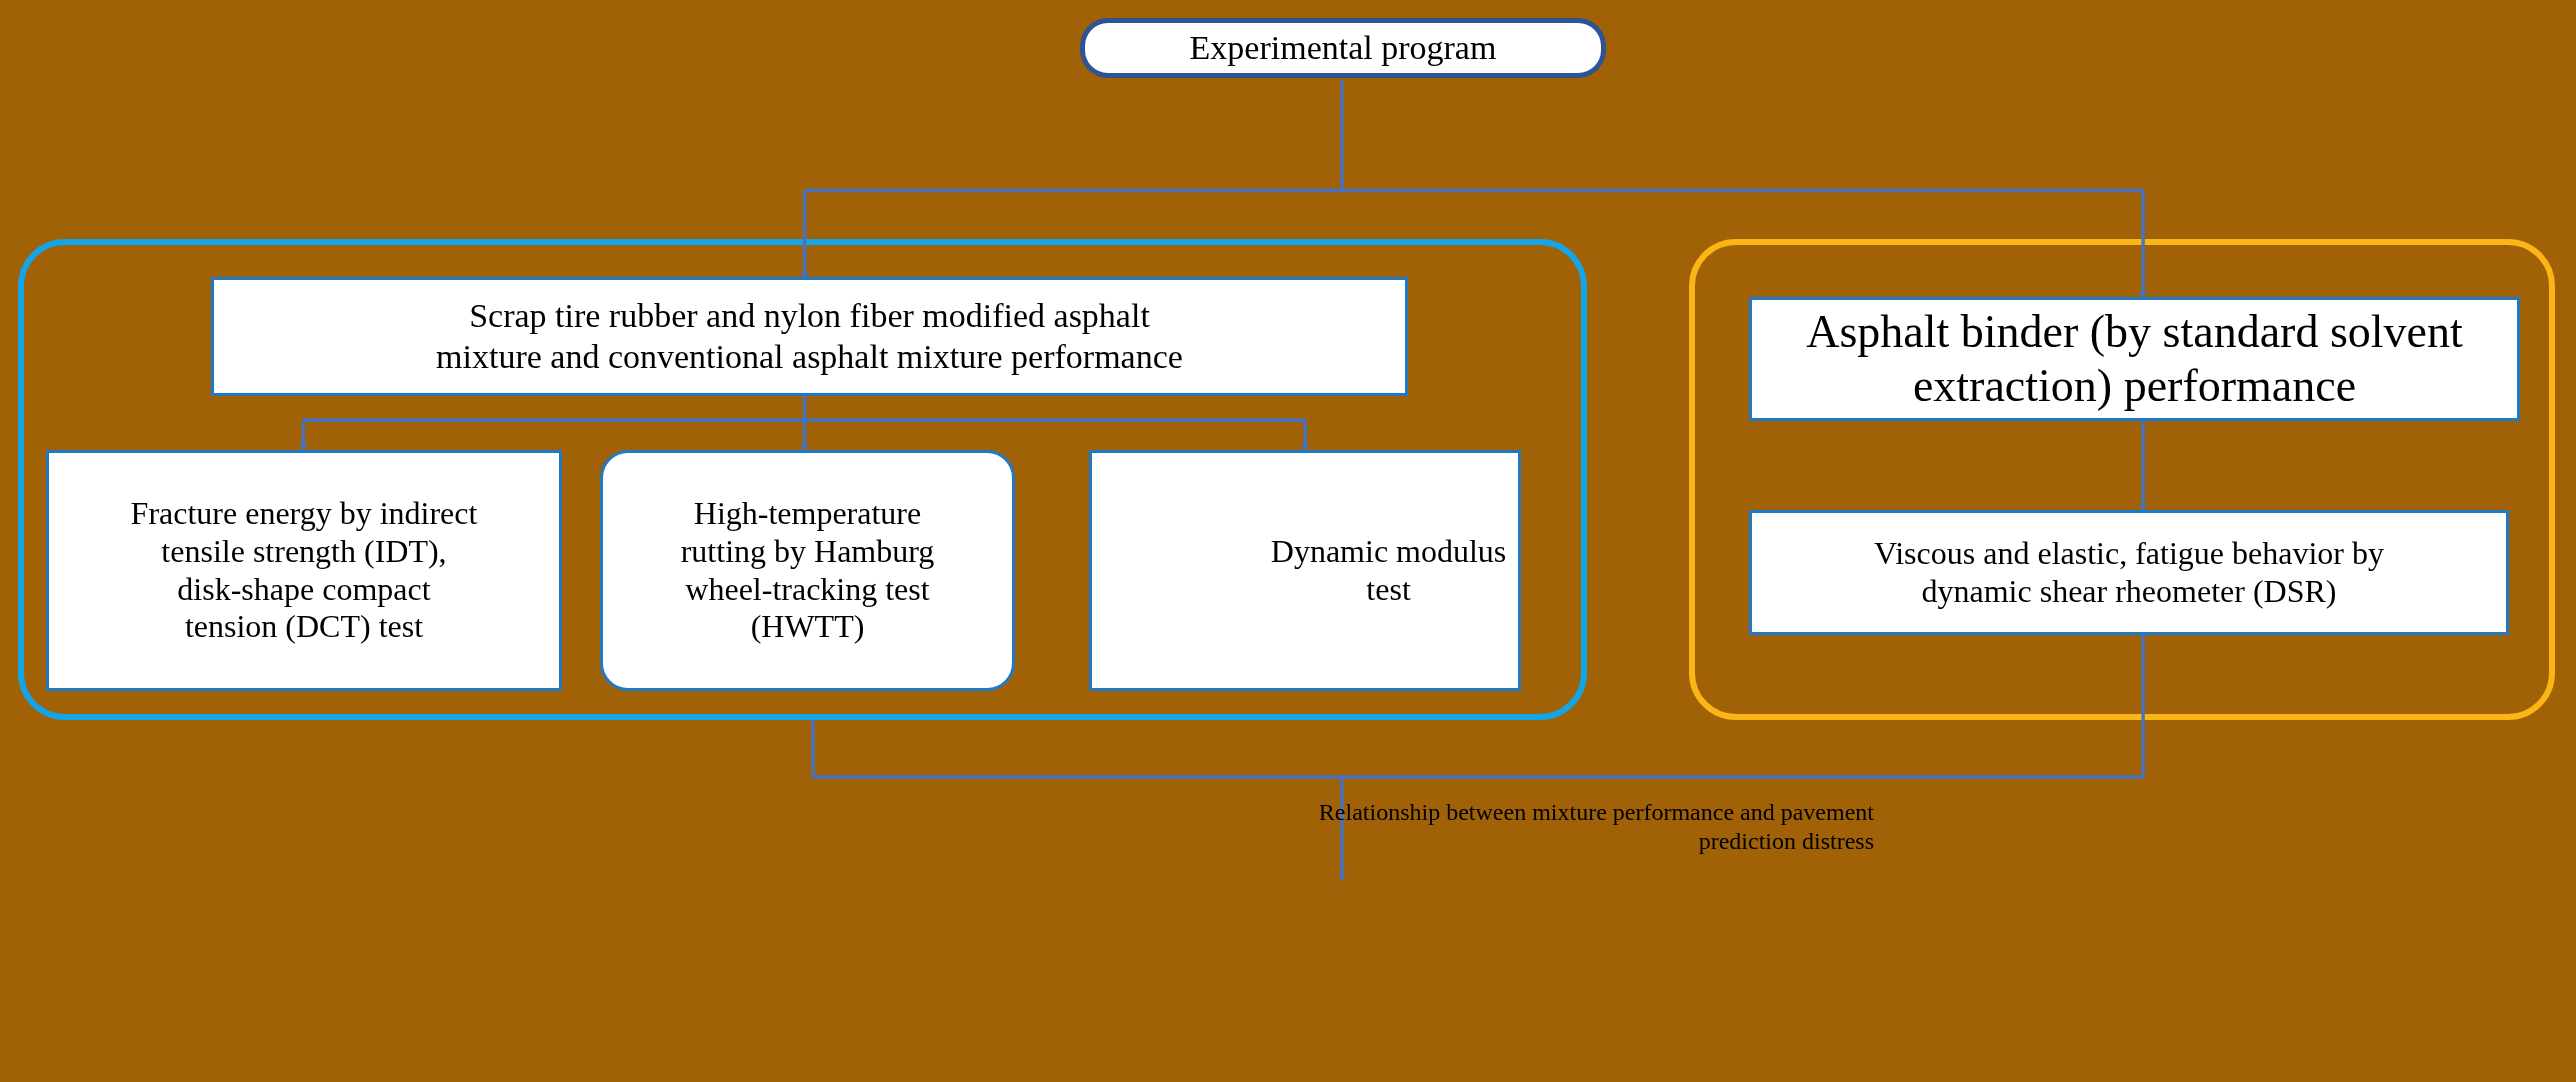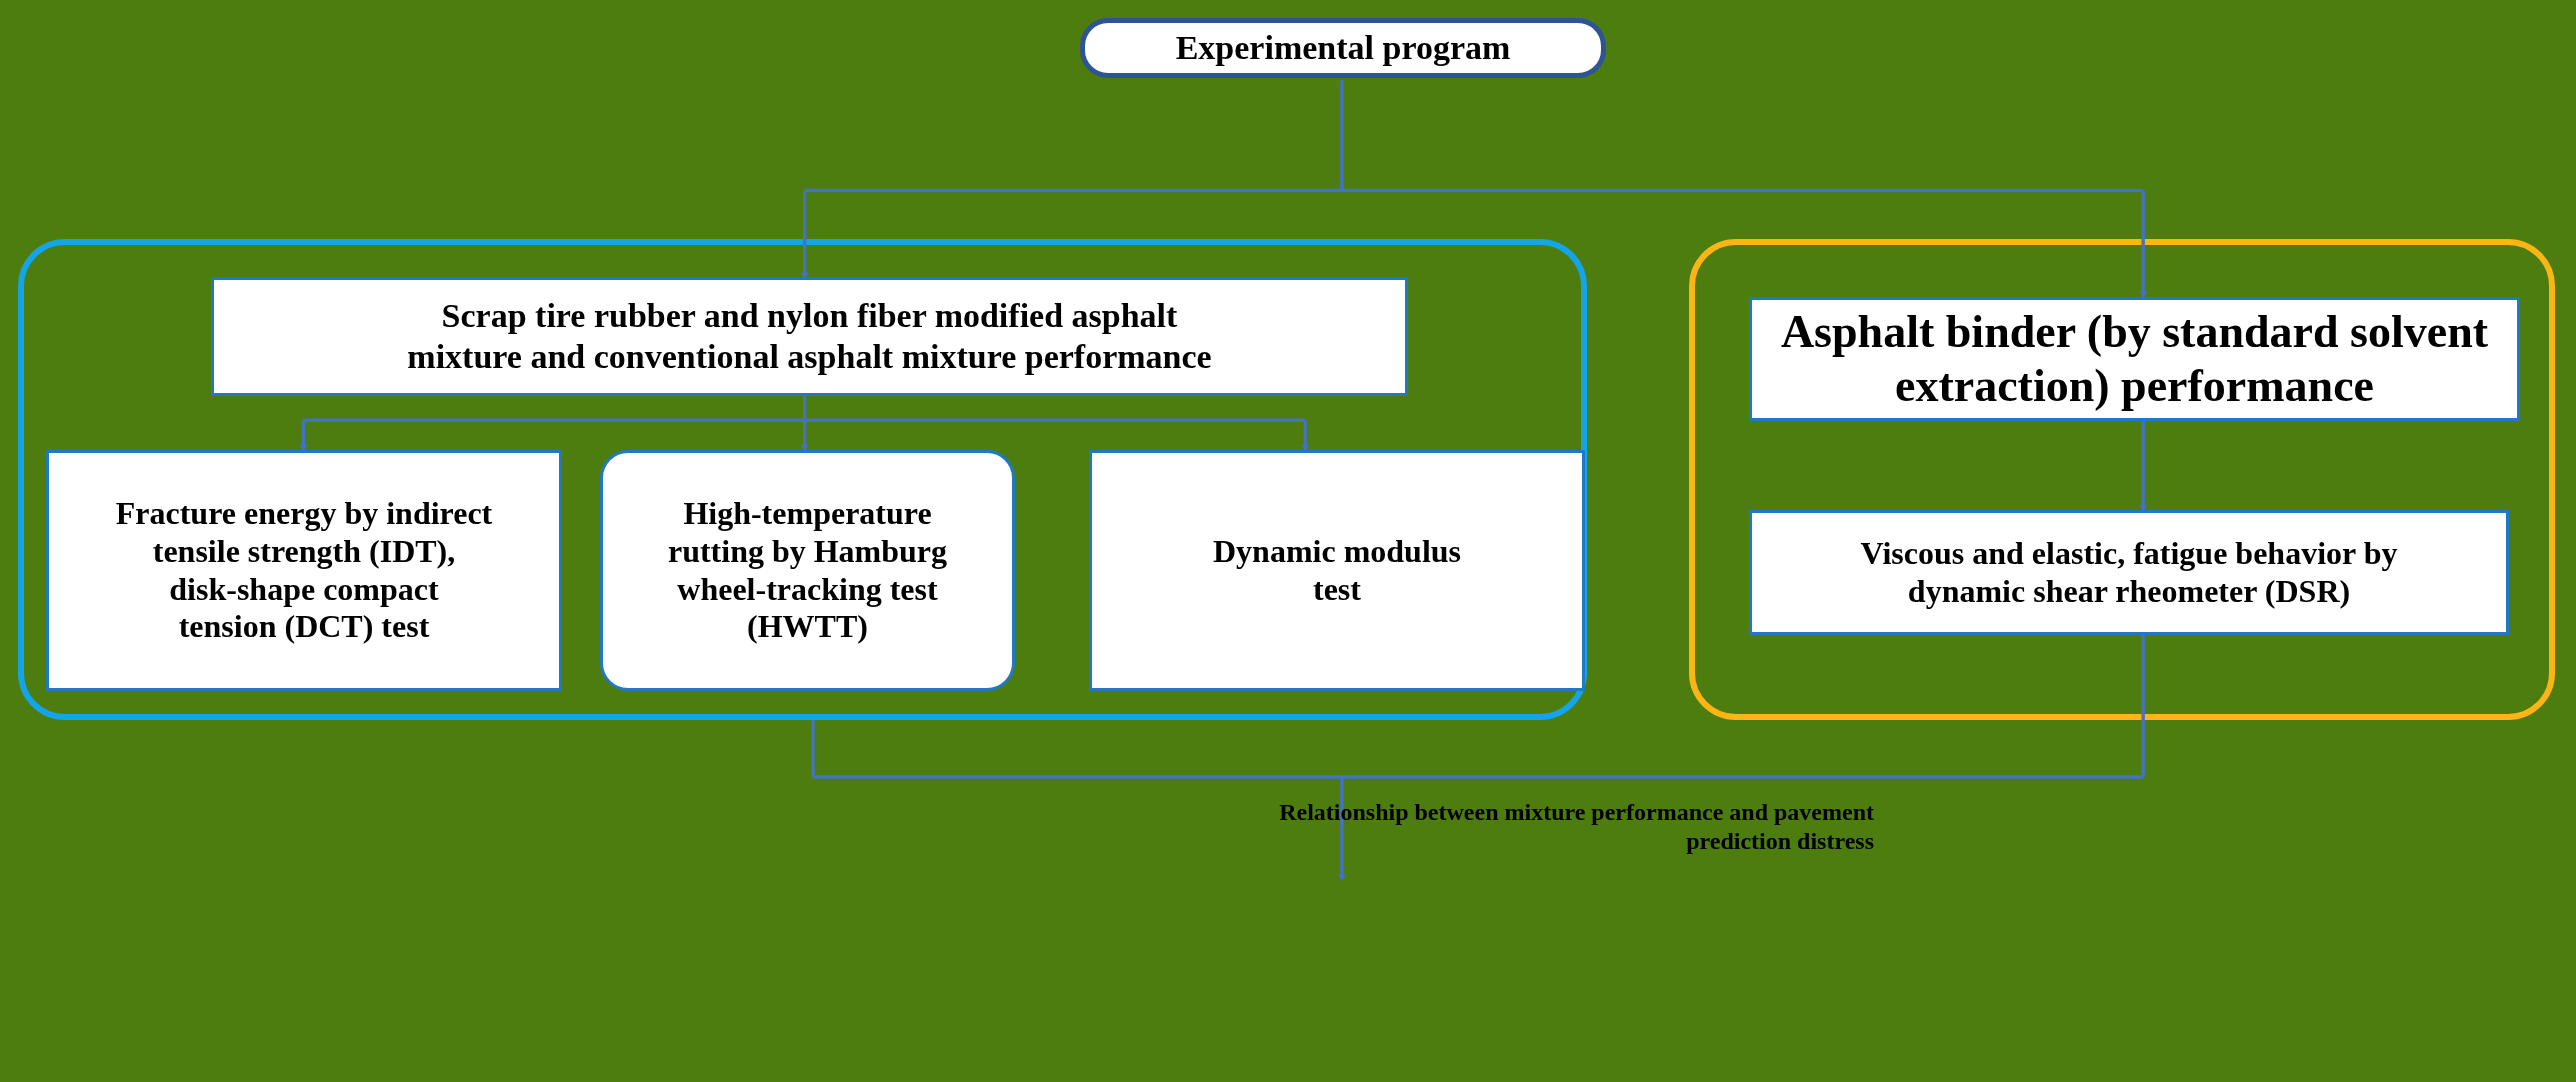--- a/index.html
+++ b/index.html
@@ -1,17 +1,17 @@
 <!DOCTYPE html>
 <html style="font-size:13.4px"><head>
 <meta charset="utf-8">
 <style>
   html,body{margin:0;padding:0;background:#ffffff;}
   body{width:2576px;height:1082px;font-family:"Liberation Serif","DejaVu Serif",serif;overflow:hidden;}
-  #stage{position:relative;width:2576px;height:1082px;background:#4d7c0f;font-weight:bold;}
+  #stage{position:relative;width:2576px;height:1082px;background:#a16207;}
 
   svg.wires{position:absolute;left:0;top:0;width:2576px;height:1082px;pointer-events:none;}
 
   .node{position:absolute;box-sizing:border-box;display:flex;align-items:center;justify-content:center;
         text-align:center;background:#ffffff;color:#000000;line-height:1.18;}
 
   
   .capsule{border:5px solid #2F5496;border-radius:28px;}
 
   
@@ -19,21 +19,21 @@
 
   
   .group{position:absolute;box-sizing:border-box;border-radius:47px;background:transparent;}
   .group-cyan{border:6.7px solid #13A5E8;}
   .group-amber{border:6.7px solid #FBB615;}
 
   #n-top{left:1080px;top:18.4px;width:526px;height:60px;font-size:34px;}
   #n-mix{left:211px;top:277px;width:1197px;height:119px;font-size:34px;padding:0 22px;}
   #n-idt{left:46px;top:450px;width:516px;height:241px;font-size:32px;padding:0 11.7px;}
   #n-hwtt{left:600px;top:450px;width:415px;height:241px;font-size:32px;padding:0 11.7px;border-radius:28px;}
-  #n-dyn{left:1089px;top:450px;width:496px;height:241px;font-size:32px;padding:0 11.7px;}
+  #n-dyn{left:1089px;top:450px;width:432px;height:241px;font-size:32px;padding:0 11.7px;justify-content:flex-end;}
   #n-binder{left:1749px;top:297px;width:771px;height:124px;font-size:46px;padding:0 18.4px;}
   #n-dsr{left:1749px;top:510px;width:760px;height:125px;font-size:32px;padding:0 18.4px;}
   #n-bottom{left:683px;top:879px;width:1201px;height:146px;font-size:34px;padding:0 22px;}
 
   #g-cyan{left:18.4px;top:239px;width:1569px;height:481px;}
   #g-amber{left:1689px;top:239px;width:866px;height:481px;}
 
   .rel-label{position:absolute;left:813px;top:798px;width:1061px;text-align:right;font-size:24px;
              line-height:1.2;color:#000;}
 

